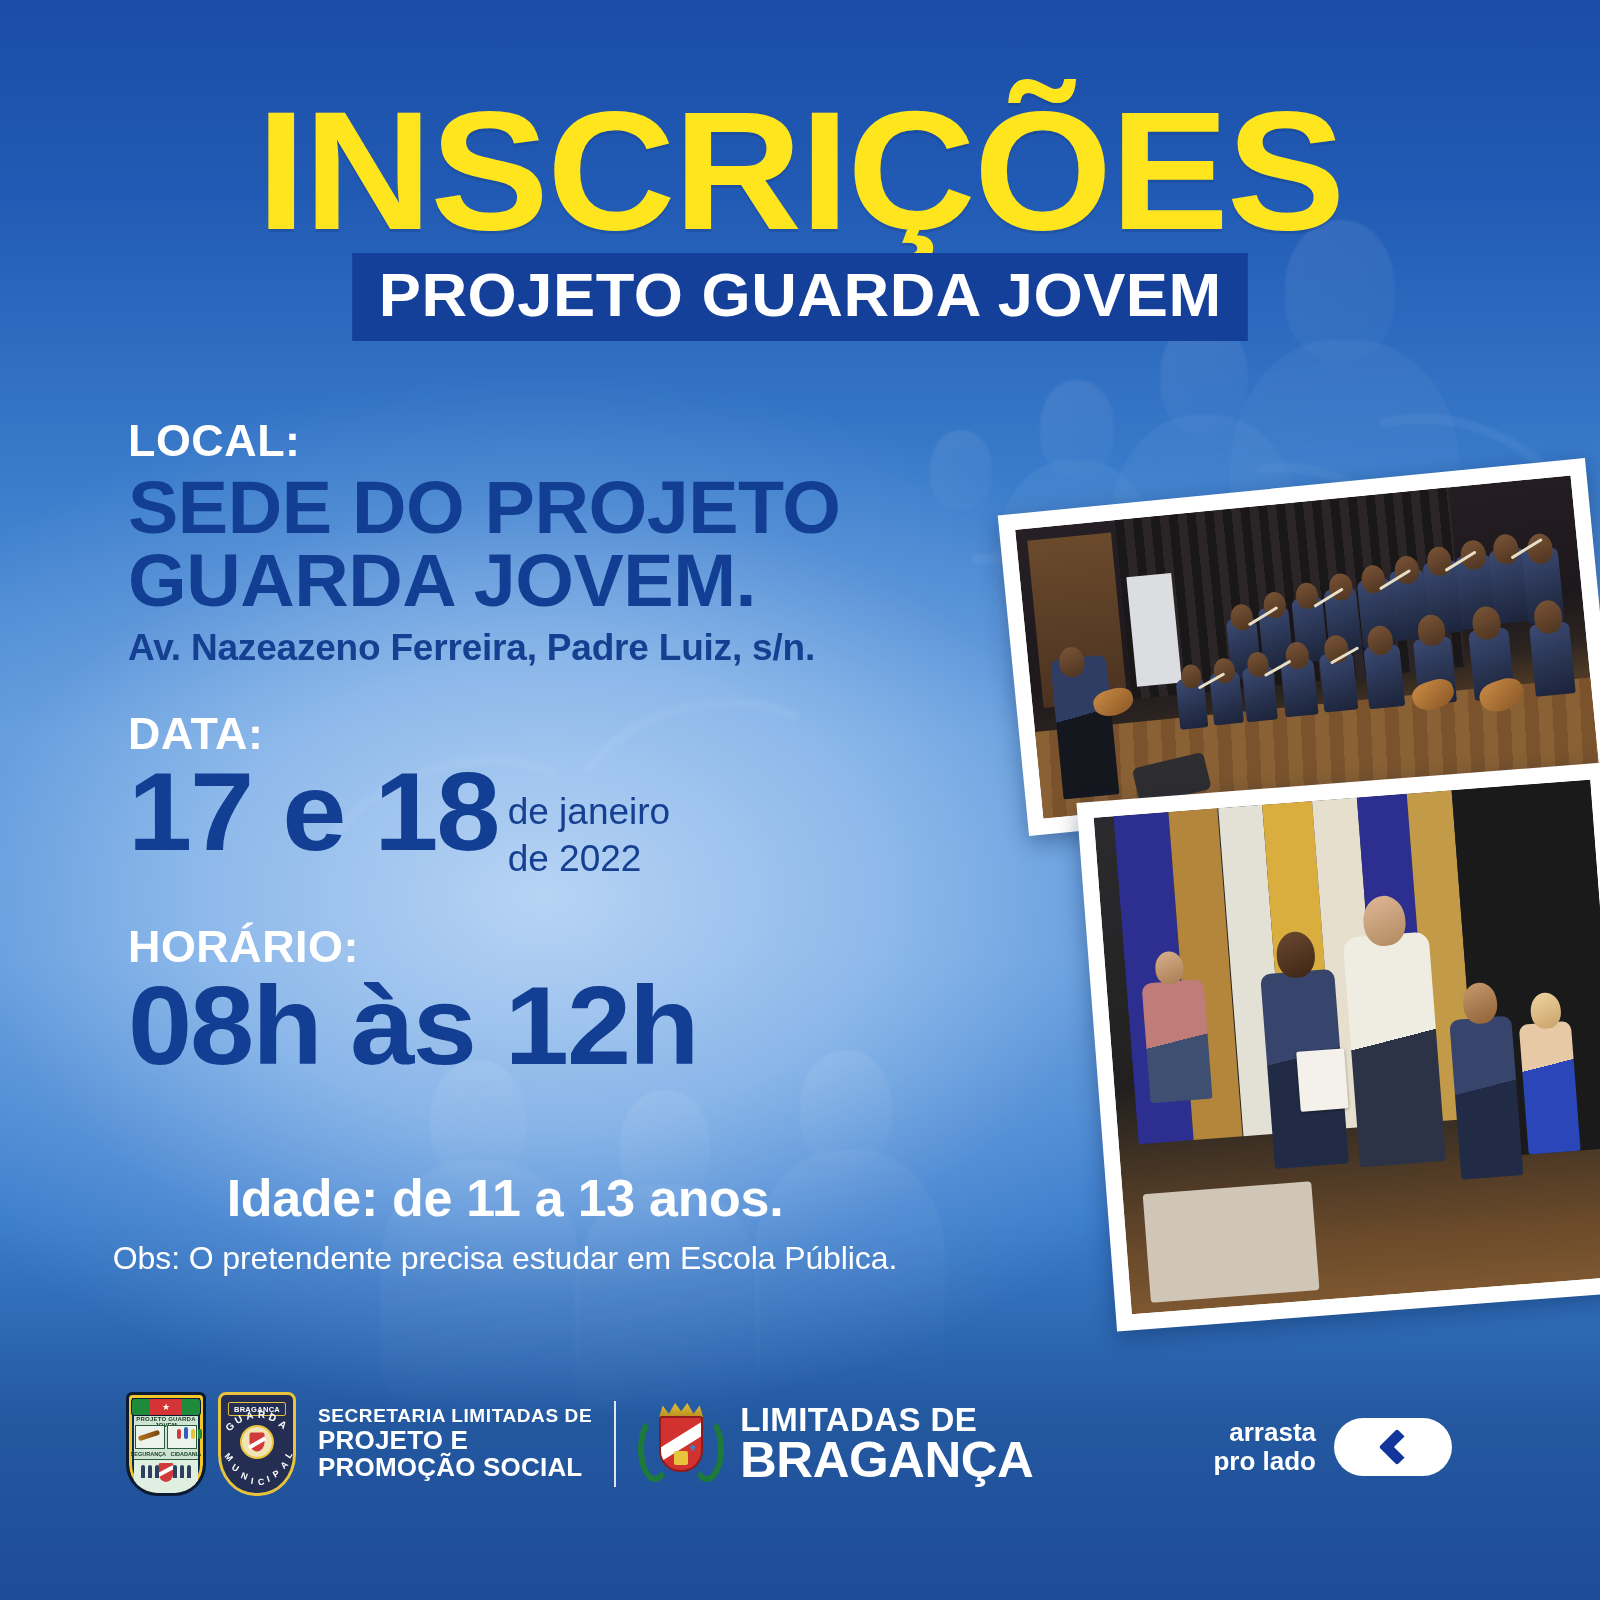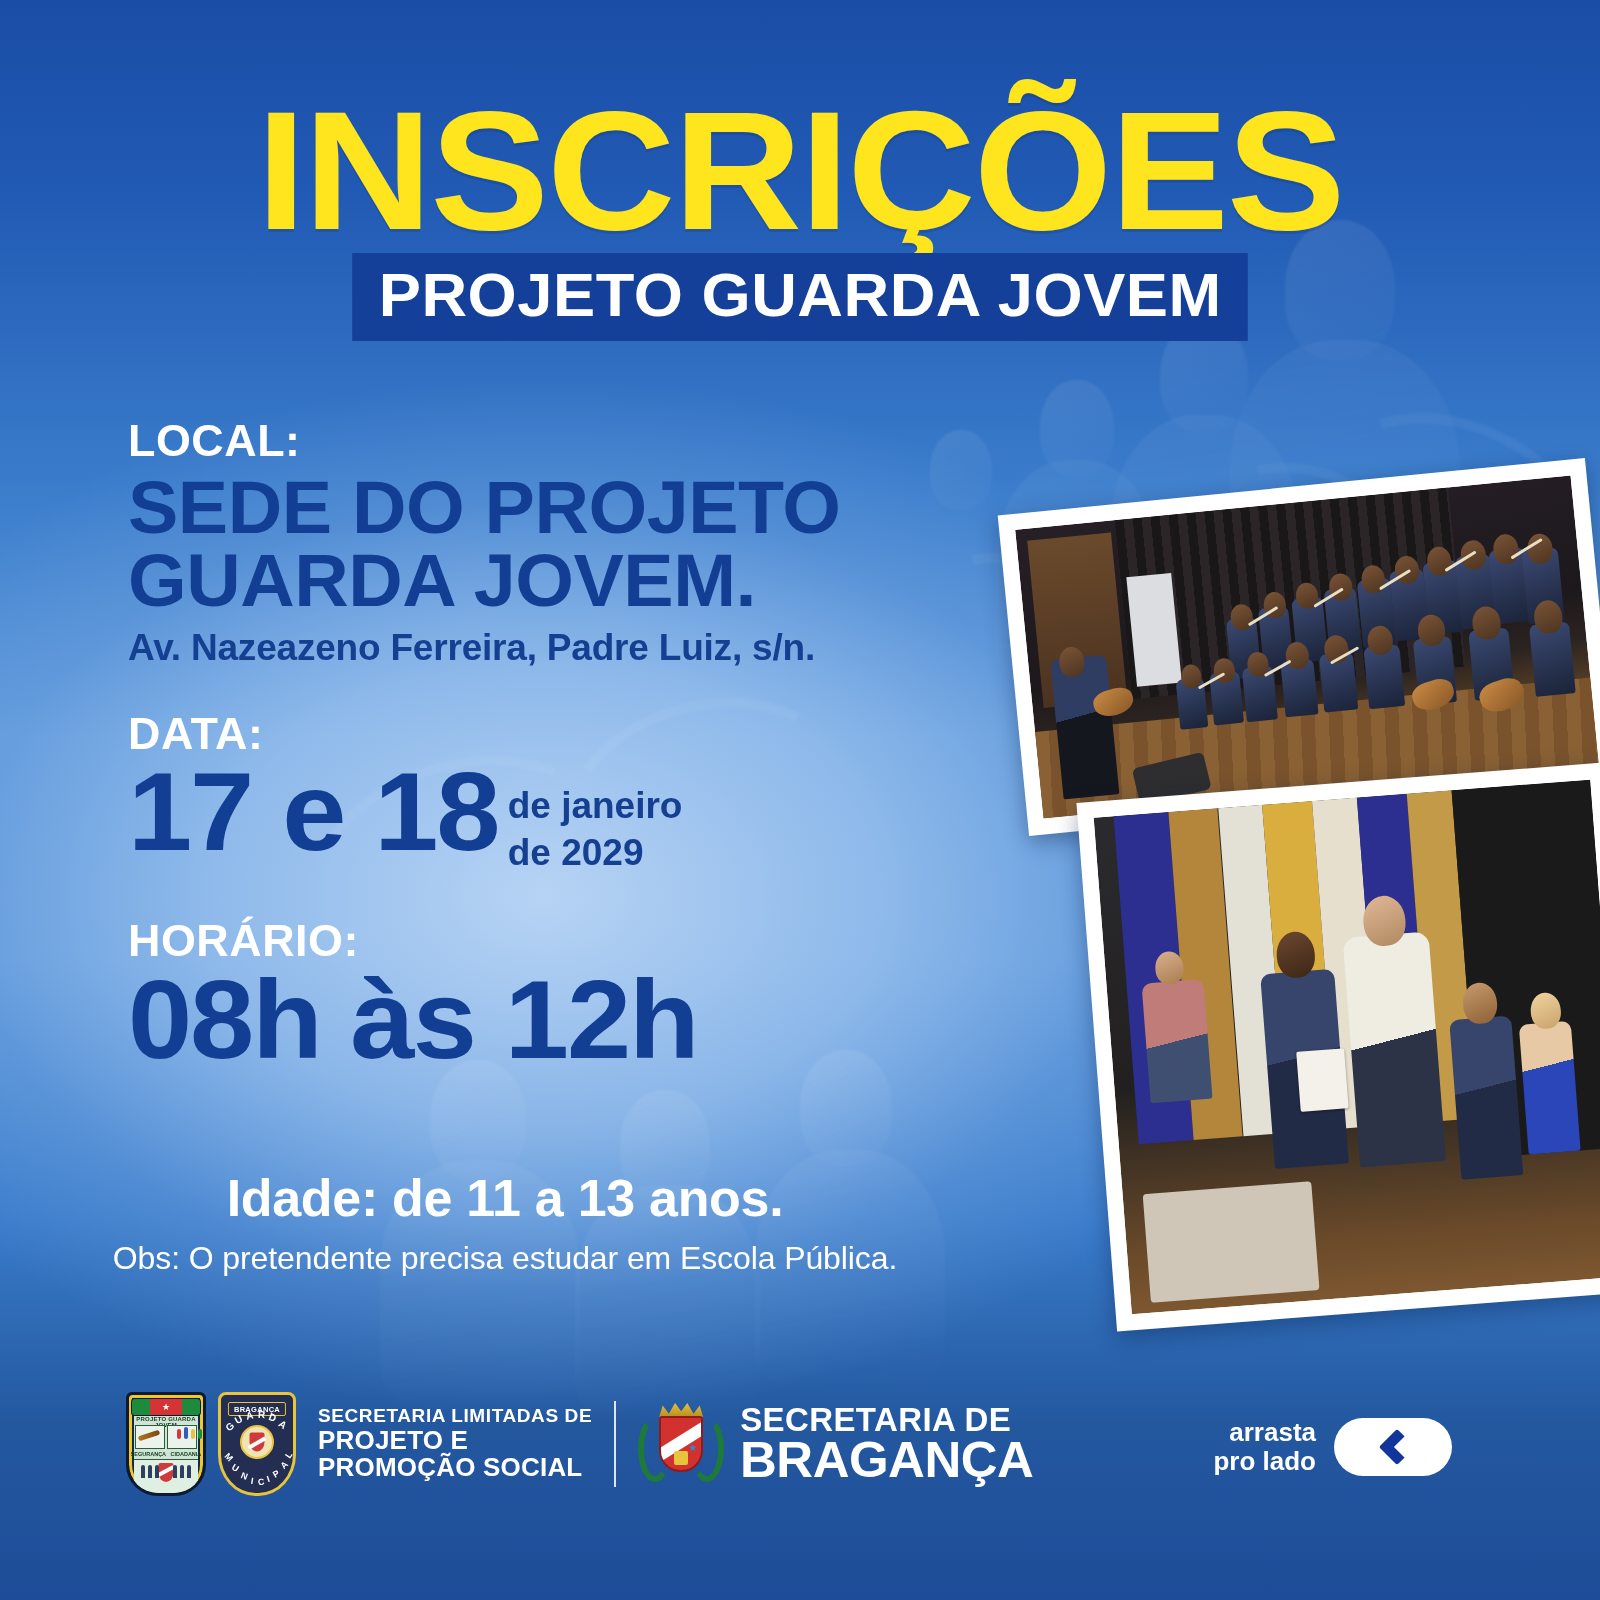--- a/index.html
+++ b/index.html
@@ -74,21 +74,21 @@
   .big-blue{
     color:#123F93; font-weight:bold;
     letter-spacing:-.5px;
   }
   .t-local-value{ font-size:74px; line-height:.98; margin-top:8px; transform:scaleX(1.02); transform-origin:left center; }
   .t-address{ color:#153F91; font-weight:bold; font-size:37px; margin-top:10px; letter-spacing:-.2px; }
 
   .row-data{ margin-top:42px; }
   .data-line{ display:flex; align-items:flex-start; margin-top:2px; }
   .t-date-big{ font-size:112px; line-height:.94; color:#123F93; font-weight:bold; letter-spacing:-2px; transform:scaleX(1.03); transform-origin:left center;}
-  .t-date-side{ margin-left:20px; margin-top:24px; color:#153F91; font-weight:bold; font-size:37px; line-height:1.25; }
+  .t-date-side{ margin-left:20px; margin-top:30px; color:#153F91; font-weight:normal; font-size:37px; line-height:1.25; }
 
   .row-hora{ margin-top:42px; }
   .t-hour-big{ font-size:112px; line-height:.96; color:#123F93; font-weight:bold; letter-spacing:-2px; margin-top:2px; transform:scaleX(1.03); transform-origin:left center;}
 
   
   #bottomtext{ position:absolute; left:0; top:1168px; width:1010px; text-align:center; }
   .t-age{ color:#ffffff; font-weight:bold; font-size:52px; letter-spacing:-.3px; }
   .t-obs{ color:#ffffff; font-size:32px; margin-top:12px; letter-spacing:-.1px; }
   .badge-wrap{ margin-top:22px; display:flex; justify-content:center; }
   .t-badge{
@@ -280,21 +280,21 @@
       </div>
       <div class="t-address">Av. Nazeazeno Ferreira, Padre Luiz, s/n.</div>
     </div>
 
     <div class="row-data">
       <div class="lbl">DATA:</div>
       <div class="data-line">
         <div class="t-date-big">17 e 18</div>
         <div class="t-date-side">
           <div>de janeiro</div>
-          <div>de 2029</div>
+          <div>de 2022</div>
         </div>
       </div>
     </div>
 
     <div class="row-hora">
       <div class="lbl">HORÁRIO:</div>
       <div class="t-hour-big">08h às 12h</div>
     </div>
   </div>
 
@@ -468,21 +468,21 @@
       <div class="wreathR"></div>
       <div class="crown"></div>
       <div class="shield">
         <div class="band"></div>
         <div class="star">★</div>
         <div class="fasces"></div>
       </div>
     </div>
 
     <div class="pref-text">
-      <div class="p1">SECRETARIA DE</div>
+      <div class="p1">LIMITADAS DE</div>
       <div class="p2">BRAGANÇA</div>
     </div>
   </div>
 
   <div id="swipe">
     <div class="swipe-text">
       <div>arrasta</div>
       <div>pro lado</div>
     </div>
     <div class="swipe-pill">

